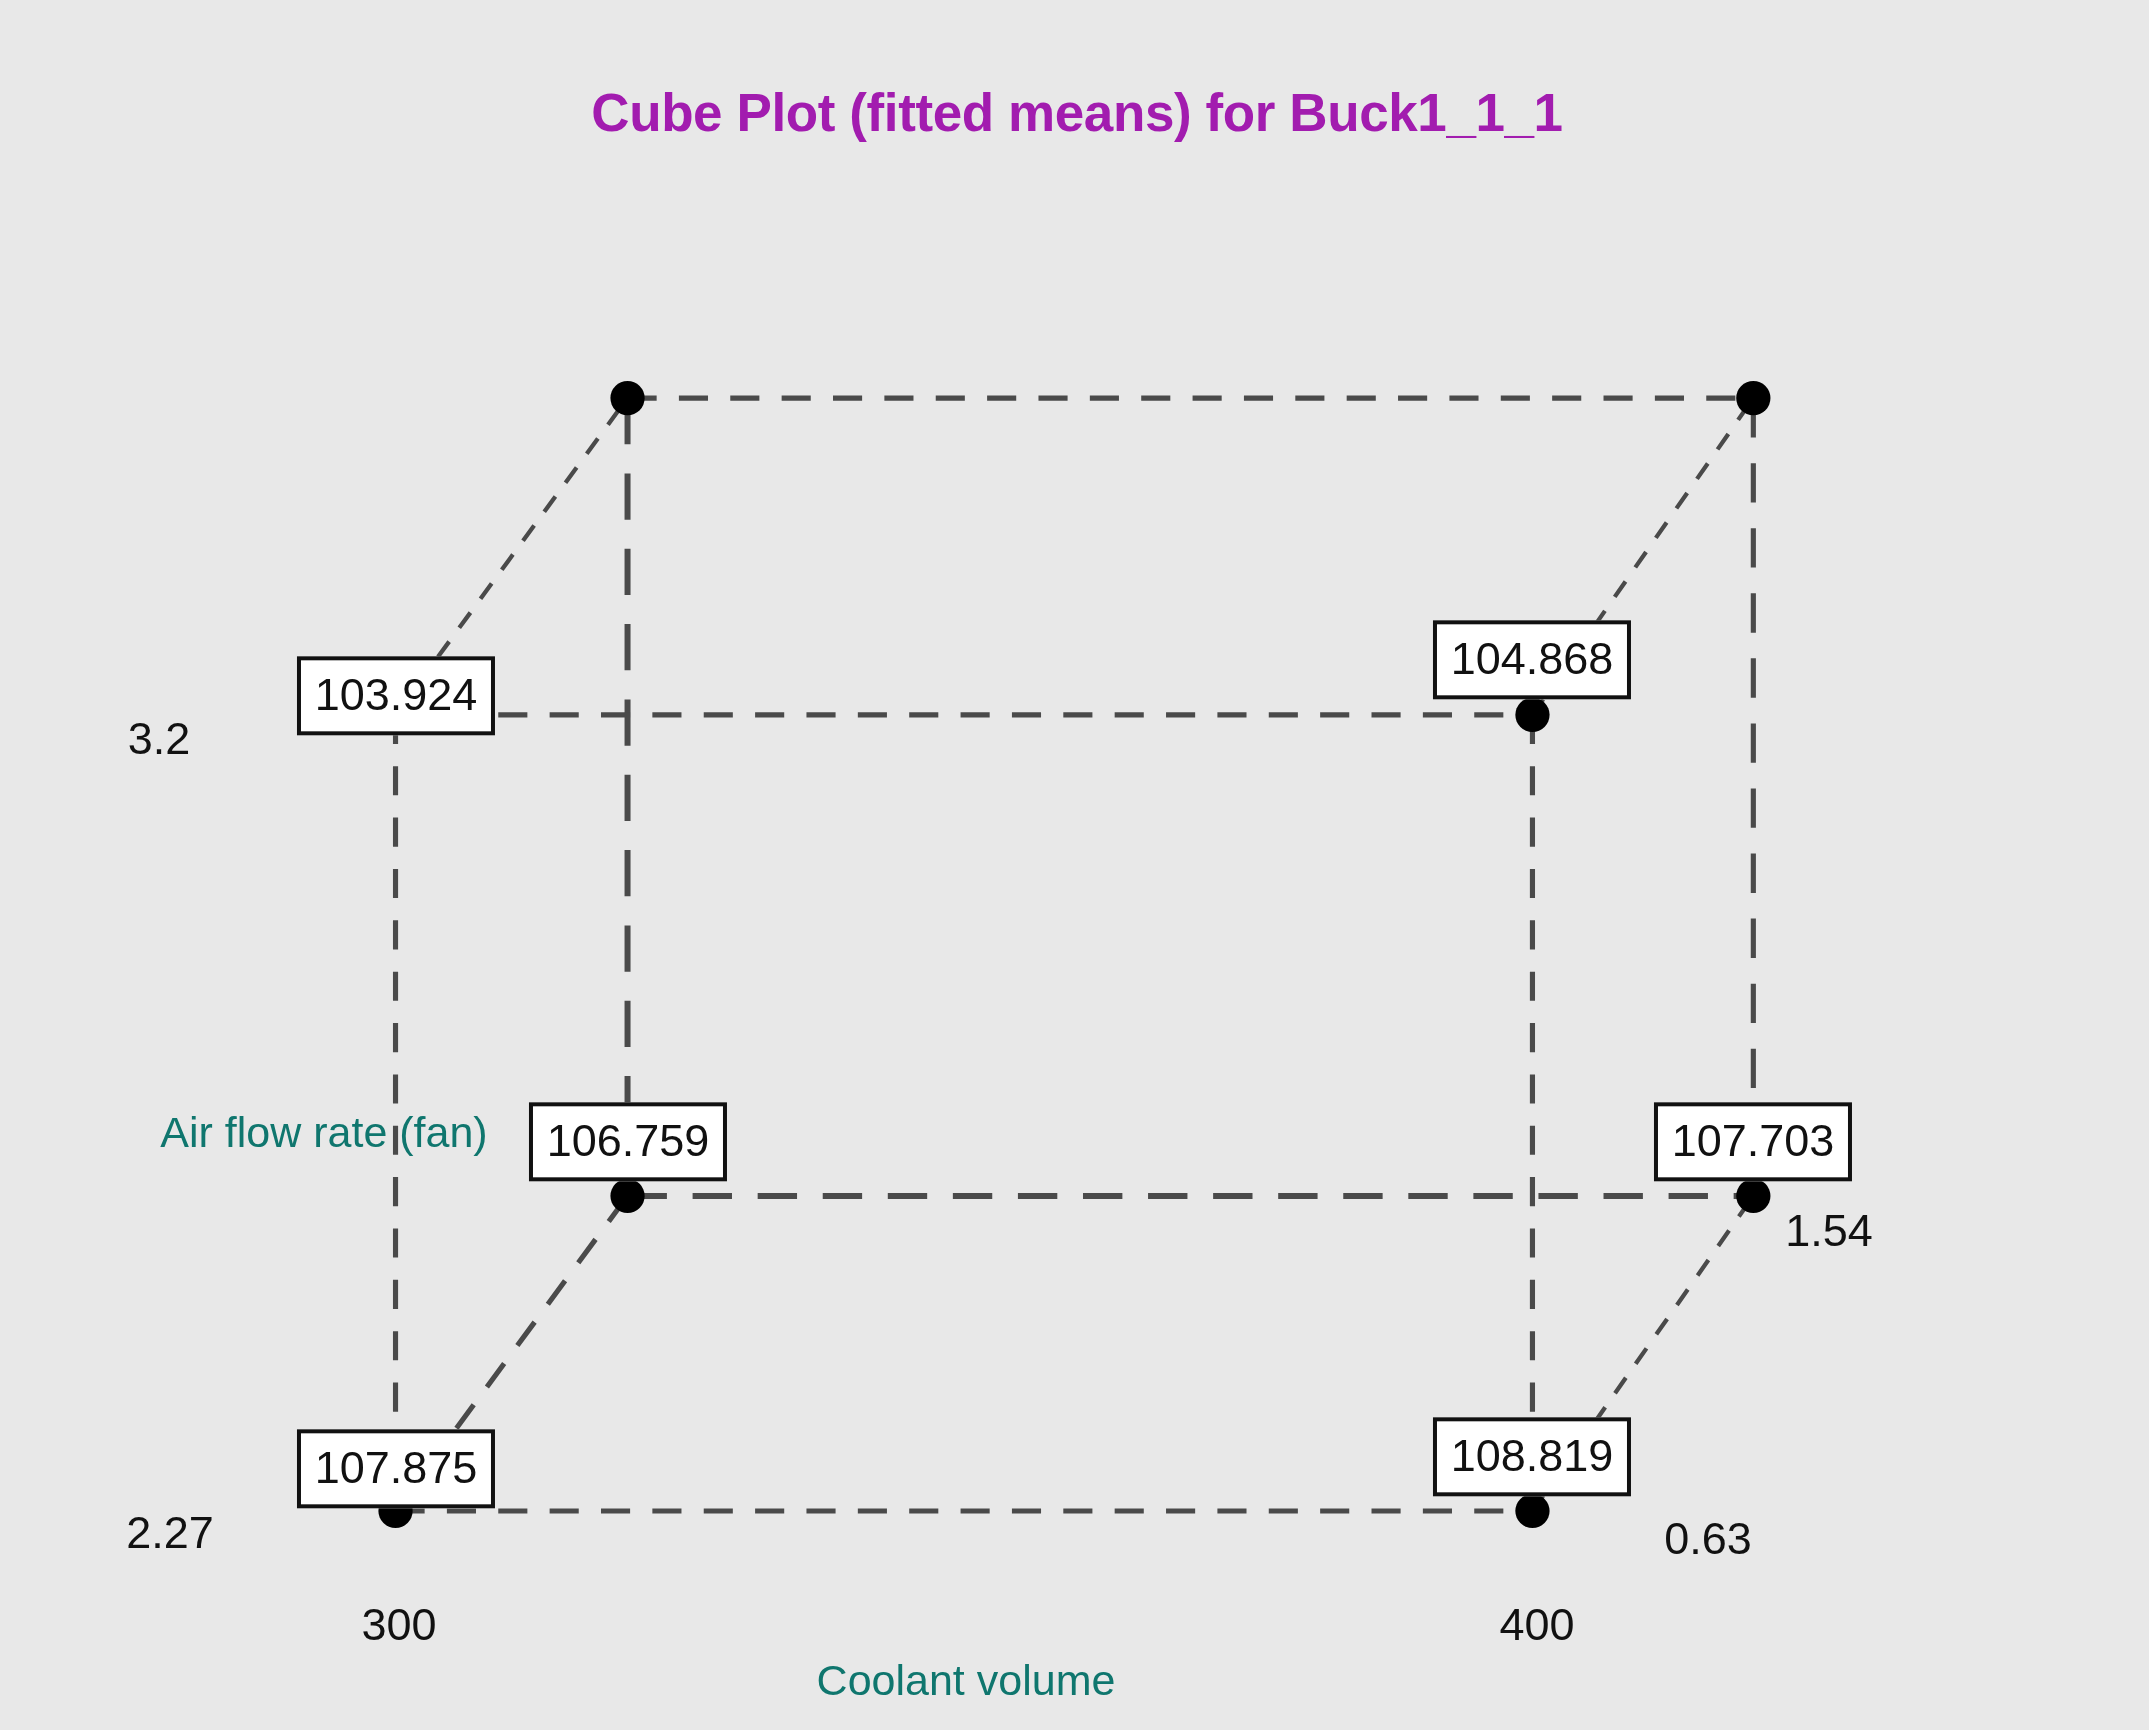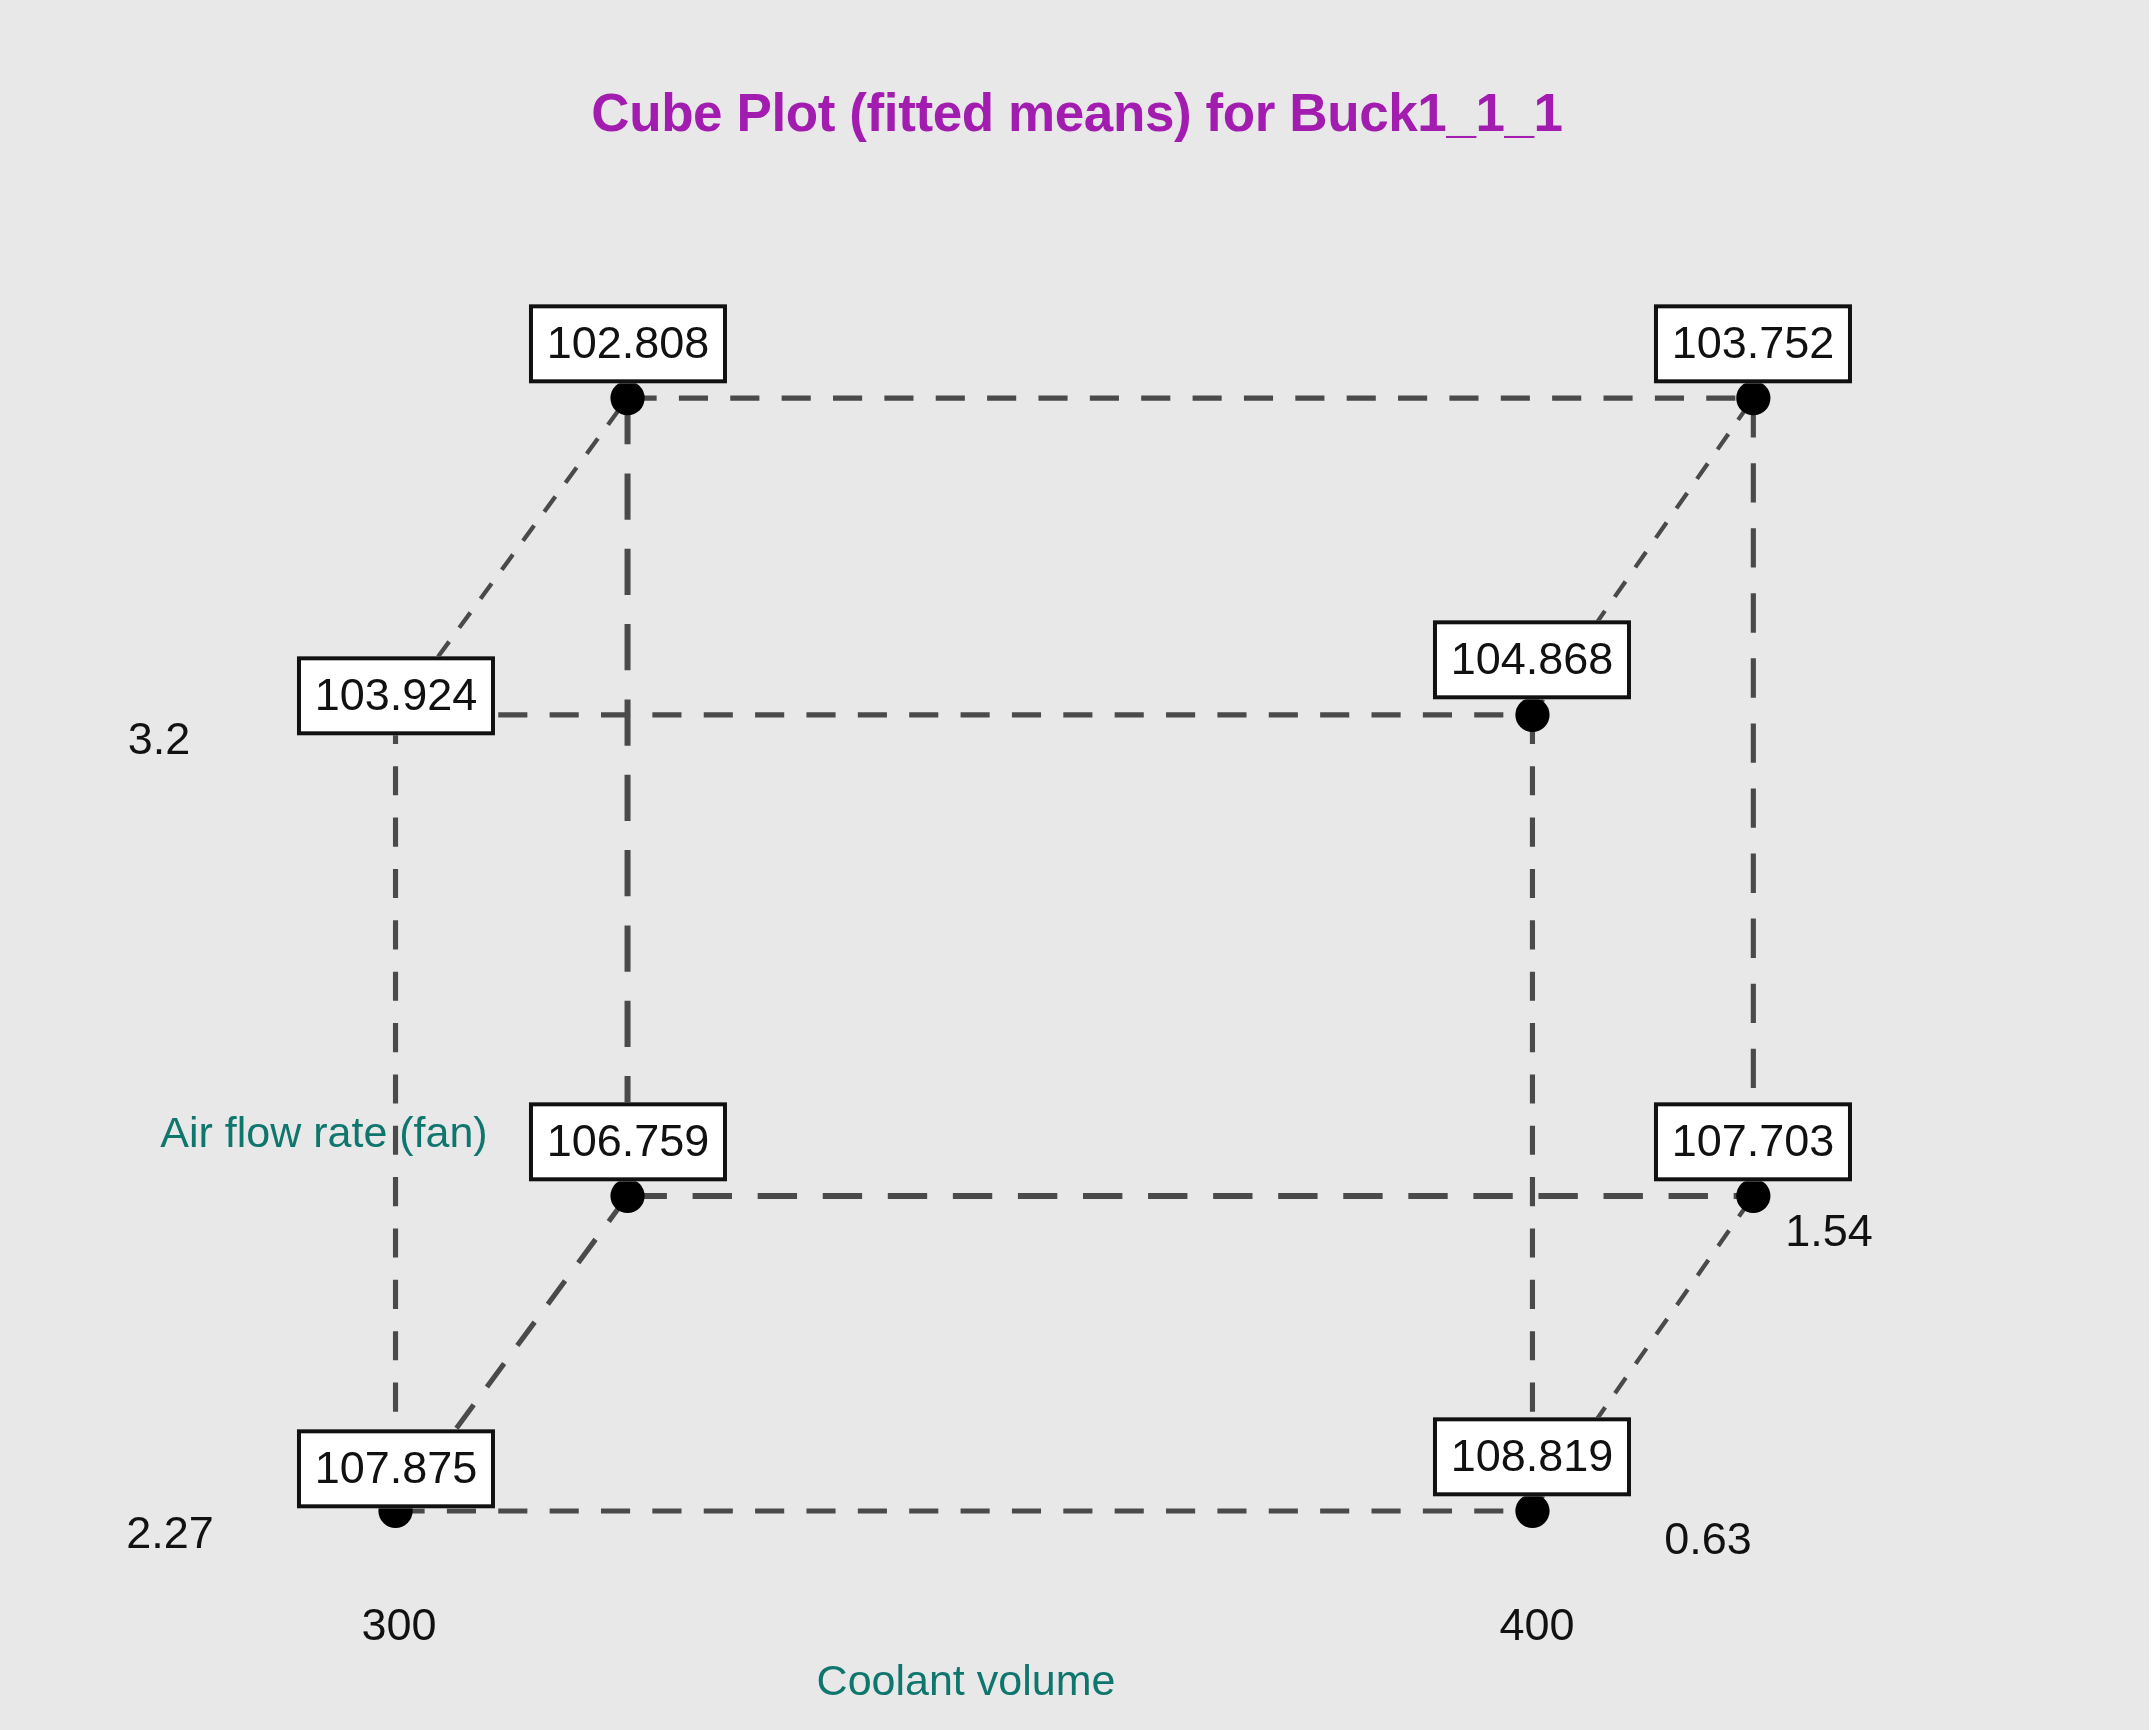--- a/index.html
+++ b/index.html
@@ -104,23 +104,21 @@
       <circle cx="2048" cy="465" r="20"></circle>
       <circle cx="462" cy="835" r="20"></circle>
       <circle cx="1790" cy="835" r="20"></circle>
       <circle cx="733" cy="1397" r="20"></circle>
       <circle cx="2048" cy="1397" r="20"></circle>
       <circle cx="462" cy="1765" r="20"></circle>
       <circle cx="1790" cy="1765" r="20"></circle>
     </g>
   </svg>
 
-  <div class="val-box" style="left:628px;  top:383px;">102.808</div>
 
-  <div class="val-box" style="left:1753px; top:383px;">103.752</div>
 
   <div class="val-box" style="left:396px;  top:699px;margin-top:36px;">103.924</div>
 
   <div class="val-box" style="left:1532px; top:699px;text-align:center;">104.868</div>
 
   <div class="val-box" style="left:628px;  top:1181px;">106.759</div>
 
   <div class="val-box" style="left:1753px; top:1181px;">107.703</div>
 
   <div class="val-box" style="left:396px;  top:1496px;margin-top:12px;">107.875</div>

